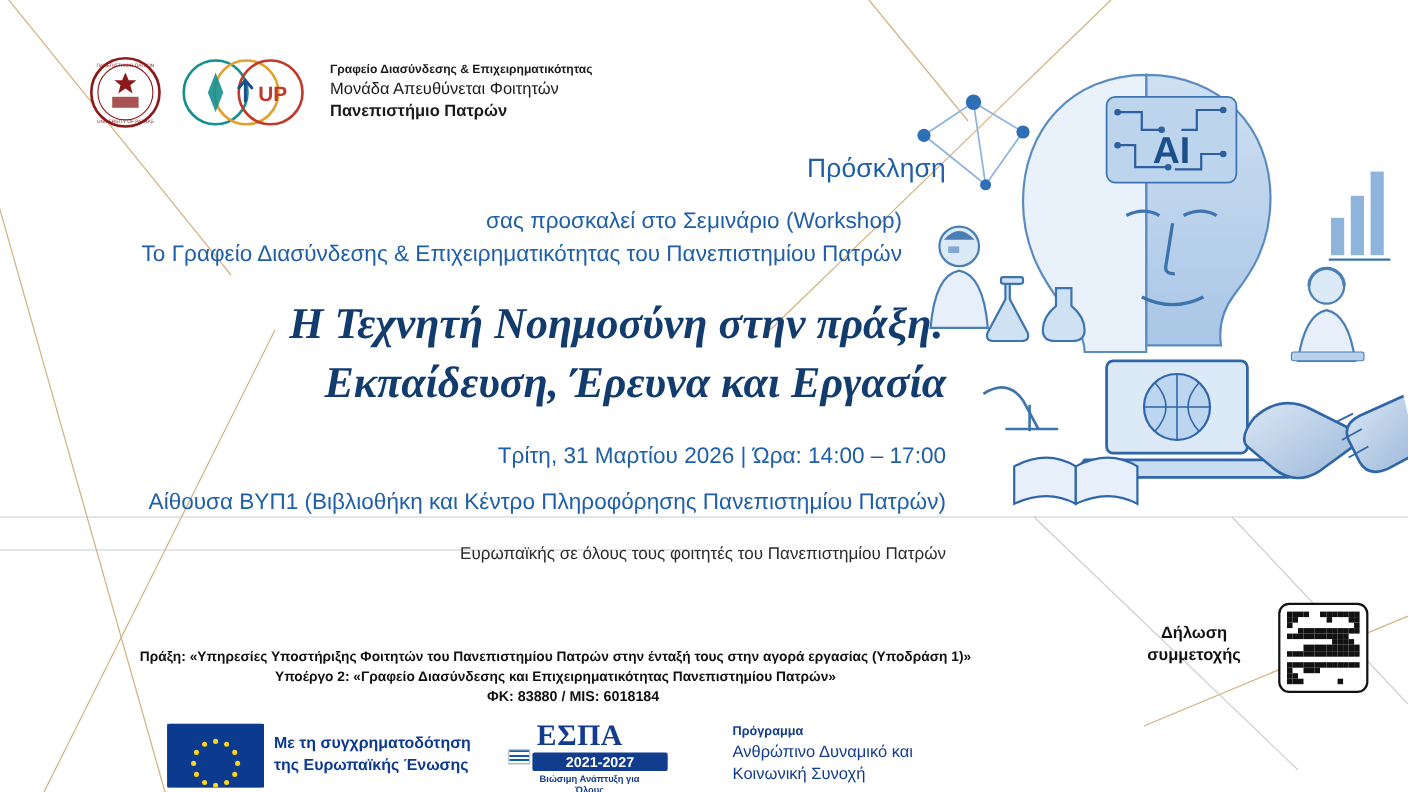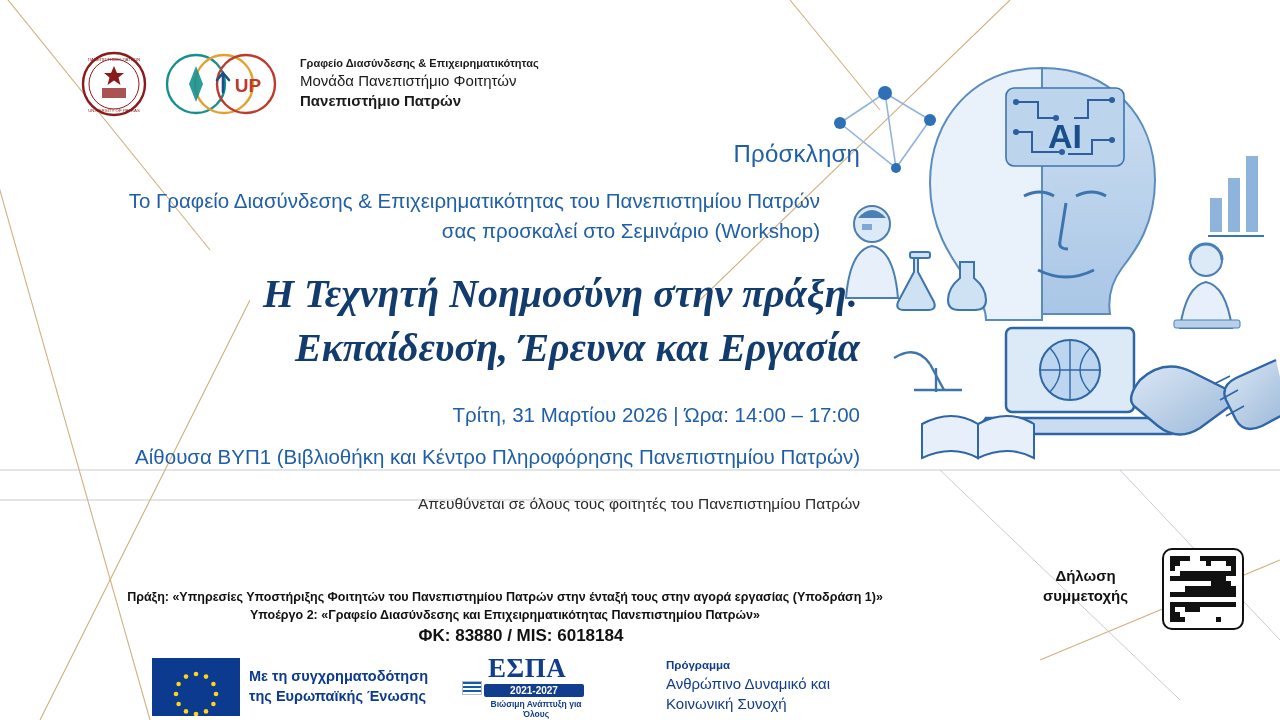--- a/index.html
+++ b/index.html
@@ -82,21 +82,21 @@
   .funding {
     position: absolute;
     left: 0; top: 588px;
     width: 1010px;
     text-align: center;
     color: #111;
     line-height: 1.45;
   }
   .funding .f1 { font-size: 12.5px; font-weight: bold; }
   .funding .f2 { font-size: 12.5px; font-weight: bold; }
-  .funding .f3 { font-size: 17px; font-weight: bold; padding-left: 32px; }
+  .funding .f3 { font-size: 13px; font-weight: bold; padding-left: 32px; }
 
   
   .eu-flag {
     position: absolute; left: 152px; top: 658px;
     width: 88px; height: 58px; background: #0b3a8e; border-radius: 2px;
   }
   .eu-text {
     position: absolute; left: 249px; top: 666px;
     font-size: 14.5px; font-weight: bold; color: #0b3a8e; line-height: 1.4;
   }
@@ -106,22 +106,22 @@
   }
   .espa .espa-word {
     font-family: "Liberation Serif", serif;
     font-weight: bold; font-size: 27px; color: #123c8e;
     letter-spacing: 0.5px; line-height: 1;
     padding-left: 26px;
   }
   .espa .espa-years {
     margin-top: 2px; margin-left: 22px;
     background: #123c8e; color: #fff; font-weight: bold;
-    font-size: 10px; text-align: center; padding: 1px 6px; border-radius: 2px;
-    width: 100px;
+    font-size: 13px; text-align: center; padding: 1px 6px; border-radius: 2px;
+    width: 123px;
   }
   .espa .espa-tag {
     margin-top: 2px; margin-left: 22px; width: 104px;
     font-size: 8.5px; font-weight: bold; color: #123c8e; text-align: center;
   }
   .espa .gr-flag {
     position: absolute; left: 0; top: 26px; width: 20px; height: 14px;
     background: repeating-linear-gradient(to bottom, #0d5eaf 0 2px, #fff 2px 4px);
     border: 1px solid #bbb;
   }
@@ -194,36 +194,36 @@
         <circle cx="62" cy="36" r="29" fill="none" stroke="#e2a12f" stroke-width="2.4"></circle>
         <circle cx="84" cy="36" r="29" fill="none" stroke="#c03a2b" stroke-width="2.4"></circle>
         <path d="M34 18 l7 18 -7 18 -7-18z" fill="#15908f" opacity="0.9"></path>
         <path d="M61 44 l0 -18 M55 32 l6 -7 6 7" stroke="#1b4f8a" stroke-width="2.6" fill="none" stroke-linecap="round"></path>
         <text x="86" y="44" font-size="19" font-weight="bold" fill="#c03a2b" text-anchor="middle" font-family="Liberation Sans, sans-serif">UP</text>
       </svg>
     </div>
 
     <div class="org-text">
       <div class="org-line1">Γραφείο Διασύνδεσης &amp; Επιχειρηματικότητας</div>
-      <div class="org-line2">Μονάδα Πανεπιστήμιο Φοιτητών</div>
+      <div class="org-line2">Μονάδα Απευθύνεται Φοιτητών</div>
       <div class="org-line3">Πανεπιστήμιο Πατρών</div>
     </div>
   </div>
 
   <div class="content">
     <div class="invite-word">Πρόσκληση</div>
+    <div class="sub1">σας προσκαλεί στο Σεμινάριο (Workshop)</div>
     <div class="sub1">Το Γραφείο Διασύνδεσης &amp; Επιχειρηματικότητας του Πανεπιστημίου Πατρών</div>
-    <div class="sub1">σας προσκαλεί στο Σεμινάριο (Workshop)</div>
     <div class="title">
       <div>Η Τεχνητή Νοημοσύνη στην πράξη:</div>
       <div>Εκπαίδευση, Έρευνα και Εργασία</div>
     </div>
     <div class="when">Τρίτη, 31 Μαρτίου 2026 | Ώρα: 14:00 – 17:00</div>
     <div class="where">Αίθουσα ΒΥΠ1 (Βιβλιοθήκη και Κέντρο Πληροφόρησης Πανεπιστημίου Πατρών)</div>
-    <div class="audience">Απευθύνεται σε όλους τους φοιτητές του Πανεπιστημίου Πατρών</div>
+    <div class="audience">Ευρωπαϊκής σε όλους τους φοιτητές του Πανεπιστημίου Πατρών</div>
   </div>
 
   <div class="art">
     <svg width="470" height="470" viewBox="0 0 470 470">
       <defs>
         <linearGradient id="headG" x1="0" y1="0" x2="0" y2="1">
           <stop offset="0%" stop-color="#cfe0f2"></stop>
           <stop offset="100%" stop-color="#a9c6e6"></stop>
         </linearGradient>
         <linearGradient id="metG" x1="0" y1="0" x2="1" y2="1">

